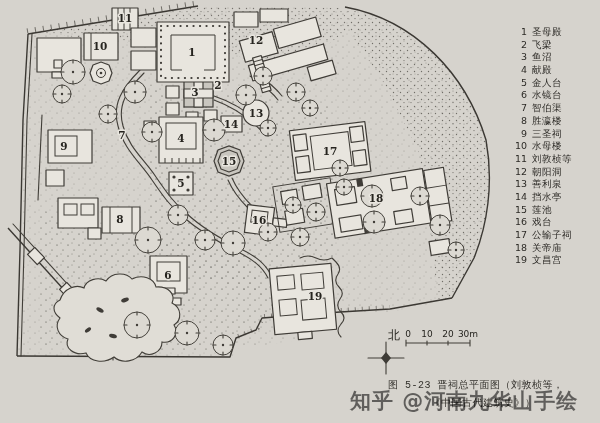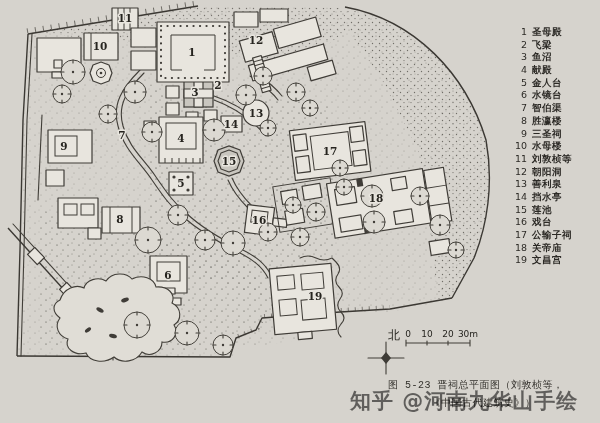--- a/index.html
+++ b/index.html
@@ -22,21 +22,21 @@
   .map-num{
     font-family:"DejaVu Serif", serif; font-size:10.5px; font-weight:bold;
     fill:#26241f; text-anchor:middle; dominant-baseline:middle;
     paint-order:stroke; stroke:#e8e5de; stroke-width:3px; stroke-linejoin:round;
   }
   .svg-cjk{font-family:"DejaVu Sans", sans-serif; fill:#26241f;}
   .scale-num{font-family:"DejaVu Sans", sans-serif; font-size:9px; fill:#26241f; text-anchor:middle;}
   .legend{position:absolute; left:513px; top:26px; width:86px;}
   .legend-row{display:flex; align-items:baseline; height:12.7px; font-size:9.5px; line-height:12.7px; white-space:nowrap;}
   .legend-num{width:14px; text-align:right; margin-right:5px; font-family:"DejaVu Sans", sans-serif;}
-  .legend-label{letter-spacing:0.5px;font-weight:bold;}
+  .legend-label{letter-spacing:0.5px;}
   .caption{
     position:absolute; left:388px; top:380px; width:190px;
     font-family:Liberation Mono, monospace; font-size:10px; letter-spacing:0.5px;
     color:#33312c; line-height:11px;
   }
   .caption-line2{text-align:center; margin-top:7px;}
   .watermark{
     position:absolute; left:350px; top:387px;
     font-size:21px; font-weight:bold; letter-spacing:1px; white-space:nowrap;
     color:#000000; opacity:0.55;

